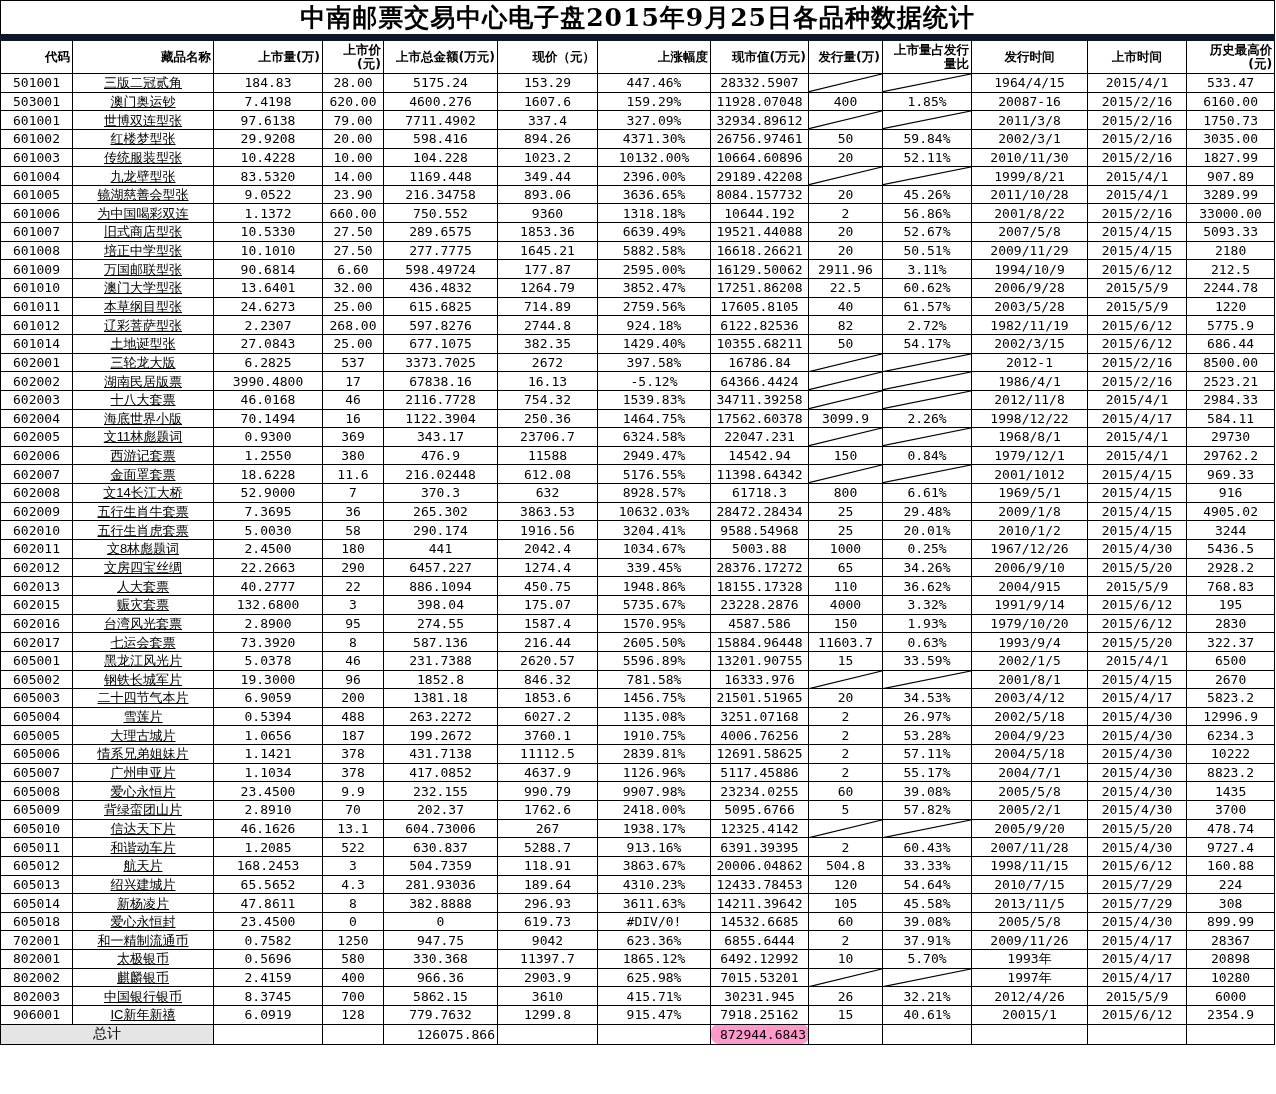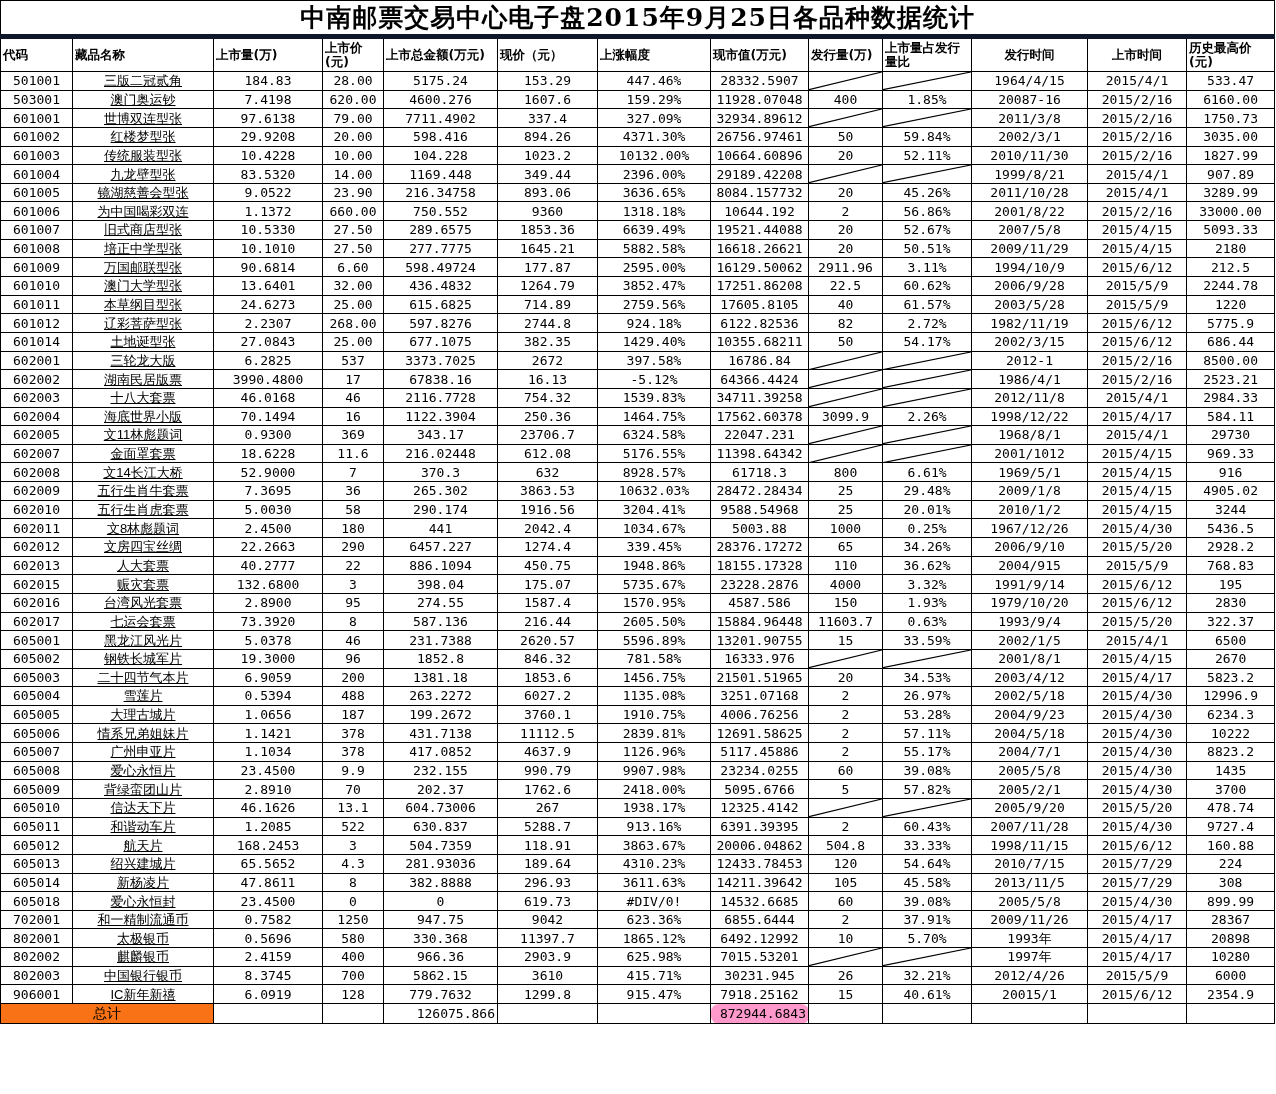--- a/index.html
+++ b/index.html
@@ -1,30 +1,30 @@
 <!DOCTYPE html>
 <html><head>
 <meta charset="utf-8">
 <style>
   html, body { margin:0; padding:0; background:#ffffff; }
   body { width:1276px; height:1094px; overflow:hidden; font-family:"DejaVu Sans Mono","Liberation Mono",monospace; color:#000; }
   .sheet { position:relative; width:1274px; }
   table { border-collapse:collapse; table-layout:fixed; width:1274px; }
   td, th { border:1px solid #000; padding:0 2px; overflow:hidden; white-space:nowrap; font-weight:normal; }
-  .title-row td { height:33px; font-family:"DejaVu Serif","Liberation Serif",serif; font-size:25px; font-weight:bold; text-align:center; letter-spacing:1px; border-bottom:5px solid #0f172a; padding:0; }
-  .header-row th { height:32px; font-family:"DejaVu Sans","Liberation Sans",sans-serif; font-size:12.5px; font-weight:bold; line-height:14px; text-align:left; white-space:normal; }
+  .title-row td { height:33px; font-family:"DejaVu Serif","Liberation Serif",serif; font-size:25px; font-weight:bold; text-align:center; letter-spacing:1px; border-bottom:7px solid #0f172a; padding:0; }
+  .header-row th { height:32px; font-family:"DejaVu Sans","Liberation Sans",sans-serif; font-size:12.5px; font-weight:bold; line-height:14px; text-align:right; white-space:normal; }
   .header-row th.left { text-align:center; }
   tbody.data td { height:17.65px; font-size:13px; line-height:17px; text-align:center; }
   td.name { text-decoration:underline; font-family:Liberation Sans, sans-serif; font-size:14px; }
   td.r { text-align:right; }
   td.l { text-align:left; }
   td.slash { position:relative; padding:0; }
   td.slash svg { position:absolute; left:0; top:0; width:100%; height:100%; }
   .total-row td { height:19px; font-size:13px; }
-  .total-row td.pink { background:#f97316; text-align:center; font-family:"DejaVu Sans","Liberation Sans",sans-serif; font-size:14px; }
+  .total-row td.pink { background:#e5e5e5; text-align:center; font-family:"DejaVu Sans","Liberation Sans",sans-serif; font-size:14px; }
   .total-row td.pinkval { background:#FF99CC; text-align:right;border-radius:8px; }
 </style>
 </head>
 <body>
 
 <div class="sheet">
 <table>
   <colgroup>
     <col style="width:72px">
         <col style="width:141px">
@@ -411,20 +411,35 @@
           <td class="slash">
             <svg viewBox="0 0 100 100" preserveAspectRatio="none">
               <line x1="0" y1="100" x2="100" y2="0" stroke="#000" stroke-width="1.2" vector-effect="non-scaling-stroke"></line>
             </svg>
           </td>
           <td>1968/8/1</td>
           <td>2015/4/1</td>
           <td class="r">29730</td>
         </tr>
         <tr>
+          <td>602006</td>
+          <td class="name">西游记套票</td>
+          <td>1.2550</td>
+          <td>380</td>
+          <td>476.9</td>
+          <td class="r">11588</td>
+          <td>2949.47%</td>
+          <td>14542.94</td>
+          <td>150</td>
+          <td>0.84%</td>
+          <td>1979/12/1</td>
+          <td>2015/4/1</td>
+          <td class="r">29762.2</td>
+        </tr>
+        <tr>
           <td>602007</td>
           <td class="name">金面罩套票</td>
           <td>18.6228</td>
           <td>11.6</td>
           <td>216.02448</td>
           <td class="r">612.08</td>
           <td>5176.55%</td>
           <td>11398.64342</td>
           <td class="slash">
             <svg viewBox="0 0 100 100" preserveAspectRatio="none">

